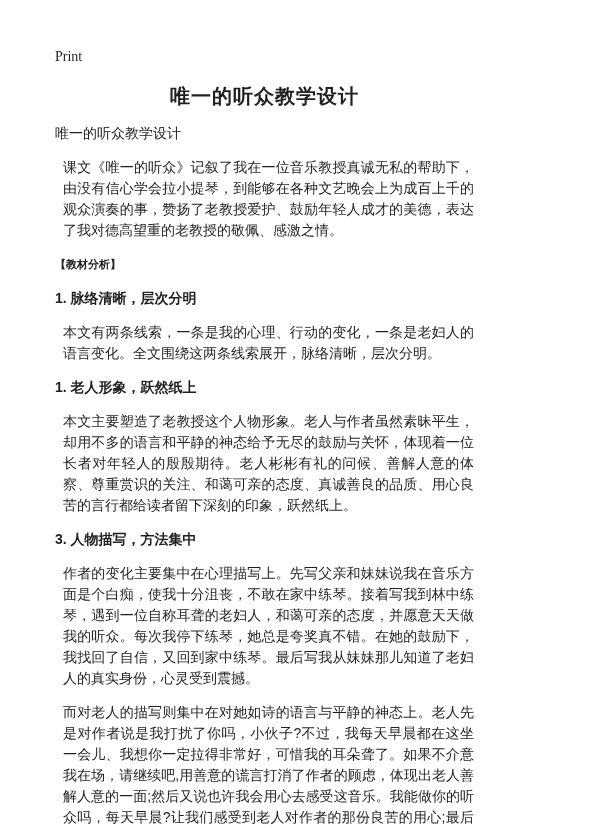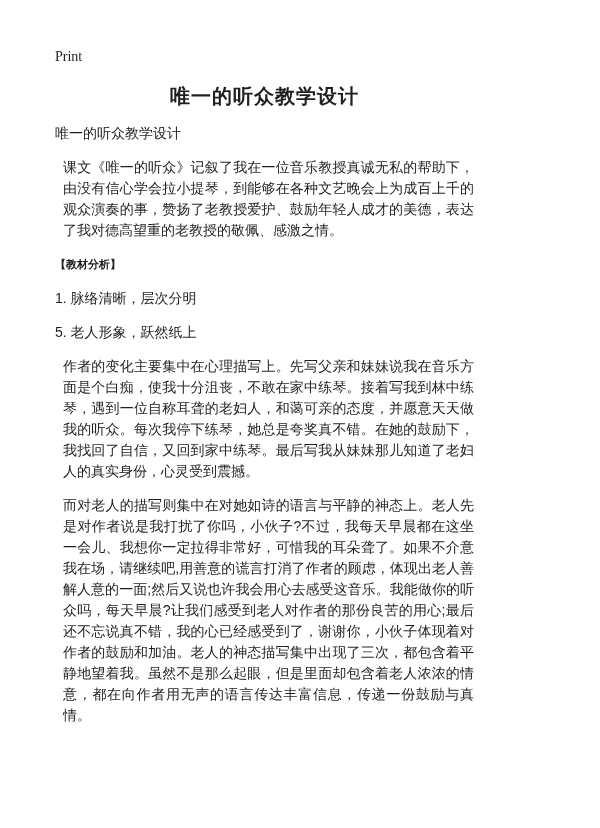--- a/index.html
+++ b/index.html
@@ -48,47 +48,50 @@
     margin: 0 0 13px 8px;
     text-align: justify;
   }
   .section-heading {
     font-size: 11px;
     font-weight: bold;
     margin: 0 0 13px 0;
   }
   .item-heading {
     font-size: 14px;
-    font-weight: normal;
+    font-weight: bold;
     margin: 0 0 13px 0;
   }
 </style>
 </head>
 <body>
 
 <div class="page">
 
   <button class="print-link">Print</button>
 
   <h1 class="doc-title">唯一的听众教学设计</h1>
 
   <div class="doc-subtitle">唯一的听众教学设计</div>
 
   <p class="body-text">课文《唯一的听众》记叙了我在一位音乐教授真诚无私的帮助下，由没有信心学会拉小提琴，到能够在各种文艺晚会上为成百上千的观众演奏的事，赞扬了老教授爱护、鼓励年轻人成才的美德，表达了我对德高望重的老教授的敬佩、感激之情。</p>
 
   <div class="section-heading">【教材分析】</div>
 
   <div>
     <div class="item-heading">1. 脉络清晰，层次分明</div>
+    <p class="body-text">本文有两条线索，一条是我的心理、行动的变化，一条是老妇人的语言变化。全文围绕这两条线索展开，脉络清晰，层次分明。</p>
   </div>
 
   <div>
-    <div class="item-heading">5. 老人形象，跃然纸上</div>
+    <div class="item-heading">1. 老人形象，跃然纸上</div>
+    <p class="body-text">本文主要塑造了老教授这个人物形象。老人与作者虽然素昧平生，却用不多的语言和平静的神态给予无尽的鼓励与关怀，体现着一位长者对年轻人的殷殷期待。老人彬彬有礼的问候、善解人意的体察、尊重赏识的关注、和蔼可亲的态度、真诚善良的品质、用心良苦的言行都给读者留下深刻的印象，跃然纸上。</p>
   </div>
 
   <div>
+    <div class="item-heading">3. 人物描写，方法集中</div>
     <p class="body-text">作者的变化主要集中在心理描写上。先写父亲和妹妹说我在音乐方面是个白痴，使我十分沮丧，不敢在家中练琴。接着写我到林中练琴，遇到一位自称耳聋的老妇人，和蔼可亲的态度，并愿意天天做我的听众。每次我停下练琴，她总是夸奖真不错。在她的鼓励下，我找回了自信，又回到家中练琴。最后写我从妹妹那儿知道了老妇人的真实身份，心灵受到震撼。</p>
     <p class="body-text">而对老人的描写则集中在对她如诗的语言与平静的神态上。老人先是对作者说是我打扰了你吗，小伙子?不过，我每天早晨都在这坐一会儿、我想你一定拉得非常好，可惜我的耳朵聋了。如果不介意我在场，请继续吧,用善意的谎言打消了作者的顾虑，体现出老人善解人意的一面;然后又说也许我会用心去感受这音乐。我能做你的听众吗，每天早晨?让我们感受到老人对作者的那份良苦的用心;最后还不忘说真不错，我的心已经感受到了，谢谢你，小伙子体现着对作者的鼓励和加油。老人的神态描写集中出现了三次，都包含着平静地望着我。虽然不是那么起眼，但是里面却包含着老人浓浓的情意，都在向作者用无声的语言传达丰富信息，传递一份鼓励与真情。</p>
   </div>
 
   
 
 </div>
 
 </body></html>

